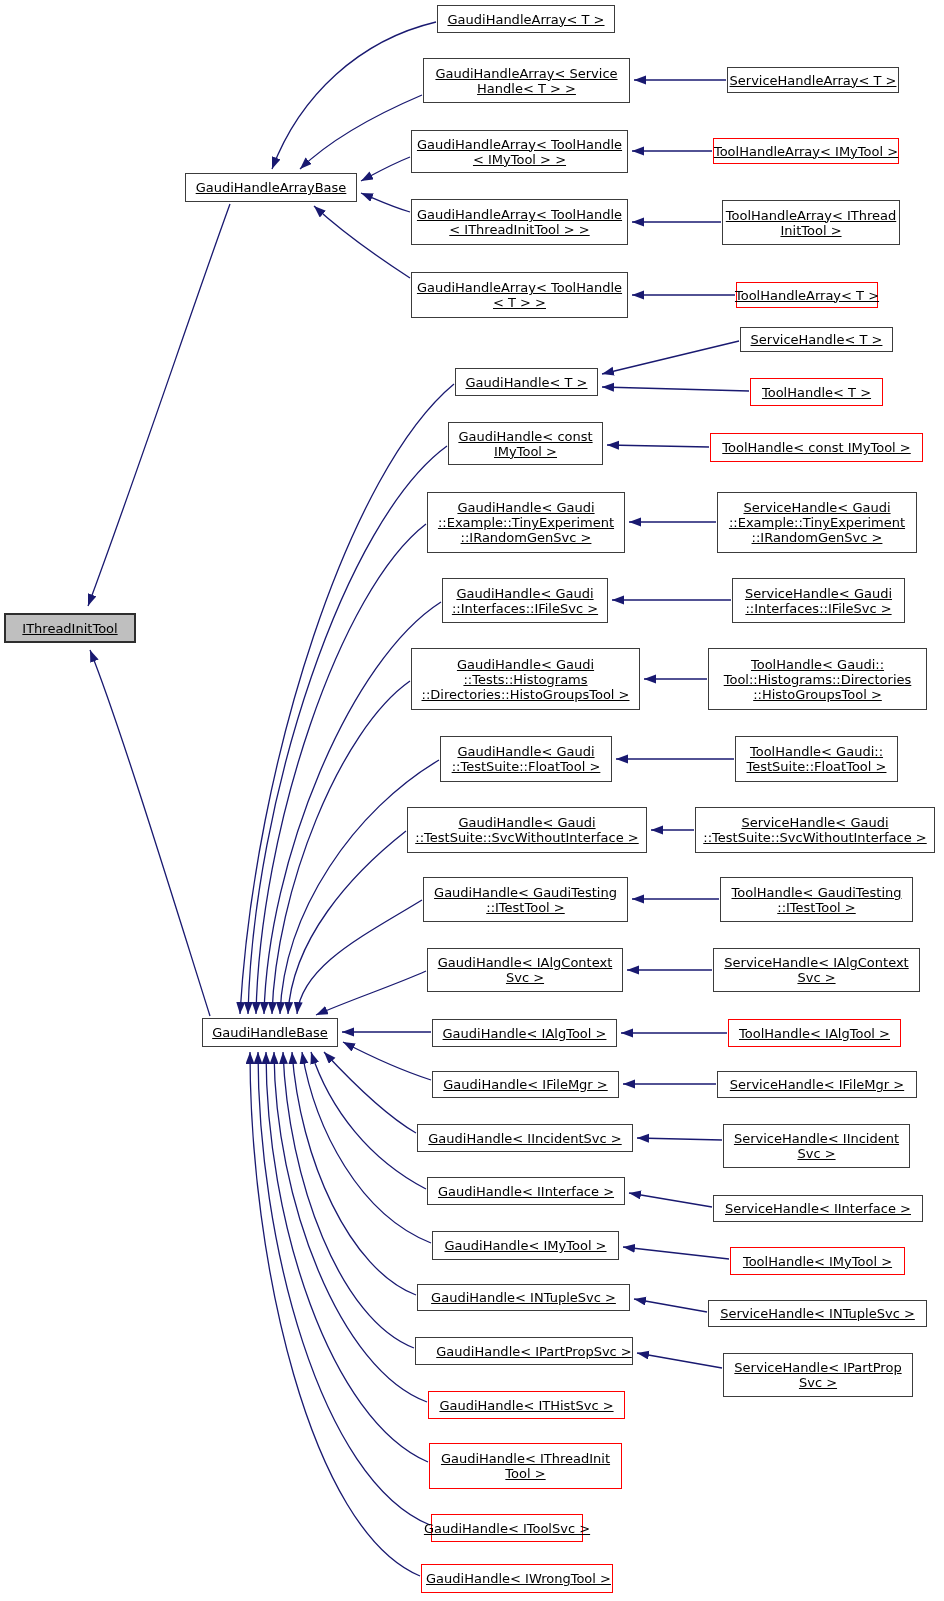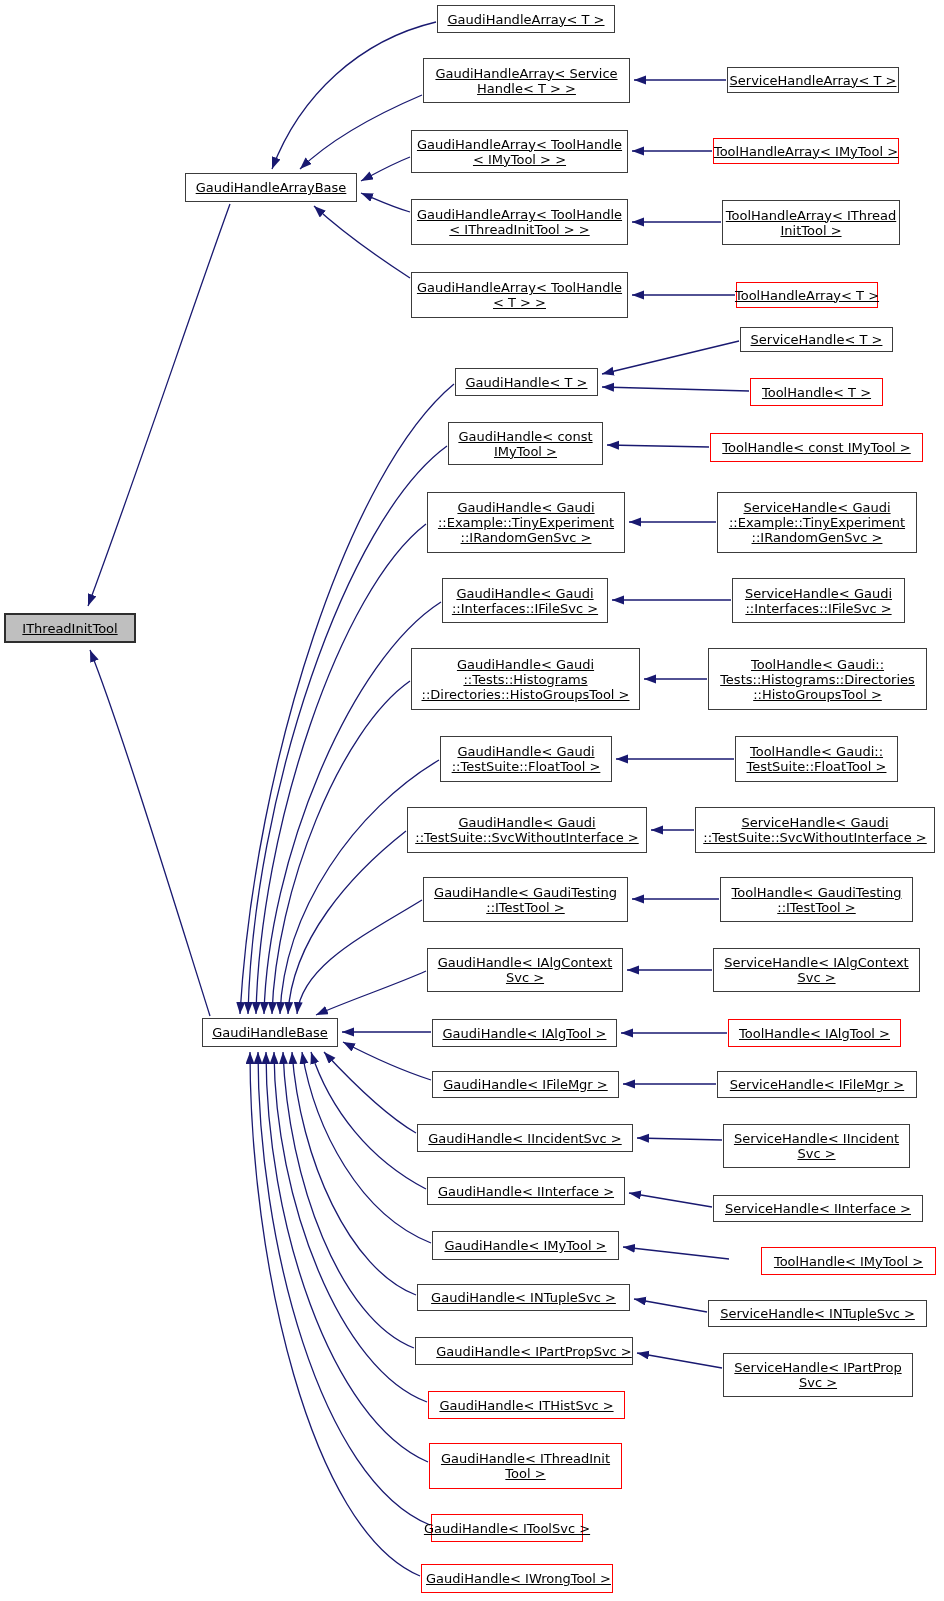--- a/index.html
+++ b/index.html
@@ -152,21 +152,21 @@
         <div>ServiceHandle&lt; Gaudi</div>
         <div>::Interfaces::IFileSvc &gt;</div>
       </div>
       <div class="node" style="left: 411px; top: 648px; width: 229px; height: 62px;">
         <div>GaudiHandle&lt; Gaudi</div>
         <div>::Tests::Histograms</div>
         <div>::Directories::HistoGroupsTool &gt;</div>
       </div>
       <div class="node" style="left: 708px; top: 648px; width: 219px; height: 62px;">
         <div>ToolHandle&lt; Gaudi::</div>
-        <div>Tests::Histograms::Directories</div>
+        <div>Tool::Histograms::Directories</div>
         <div>::HistoGroupsTool &gt;</div>
       </div>
       <div class="node" style="left: 440px; top: 736px; width: 172px; height: 46px;">
         <div>GaudiHandle&lt; Gaudi</div>
         <div>::TestSuite::FloatTool &gt;</div>
       </div>
       <div class="node" style="left: 735px; top: 736px; width: 163px; height: 46px;">
         <div>ToolHandle&lt; Gaudi::</div>
         <div>TestSuite::FloatTool &gt;</div>
       </div>
@@ -215,21 +215,21 @@
       </div>
       <div class="node" style="left: 427px; top: 1177px; width: 198px; height: 28px;">
         <div>GaudiHandle&lt; IInterface &gt;</div>
       </div>
       <div class="node" style="left: 713px; top: 1195px; width: 210px; height: 27px;">
         <div>ServiceHandle&lt; IInterface &gt;</div>
       </div>
       <div class="node" style="left: 432px; top: 1231px; width: 187px; height: 29px;">
         <div>GaudiHandle&lt; IMyTool &gt;</div>
       </div>
-      <div class="node red" style="left: 730px; top: 1247px; width: 175px; height: 28px; margin-left: 31px;">
+      <div class="node red" style="left: 730px; top: 1247px; width: 175px; height: 28px;">
         <div>ToolHandle&lt; IMyTool &gt;</div>
       </div>
       <div class="node" style="left: 417px; top: 1284px; width: 213px; height: 27px;">
         <div>GaudiHandle&lt; INTupleSvc &gt;</div>
       </div>
       <div class="node" style="left: 708px; top: 1300px; width: 219px; height: 27px;">
         <div>ServiceHandle&lt; INTupleSvc &gt;</div>
       </div>
       <div class="node" style="left: 415px; top: 1337px; width: 218px; height: 28px; padding-left: 24px;">
         <div>GaudiHandle&lt; IPartPropSvc &gt;</div>

